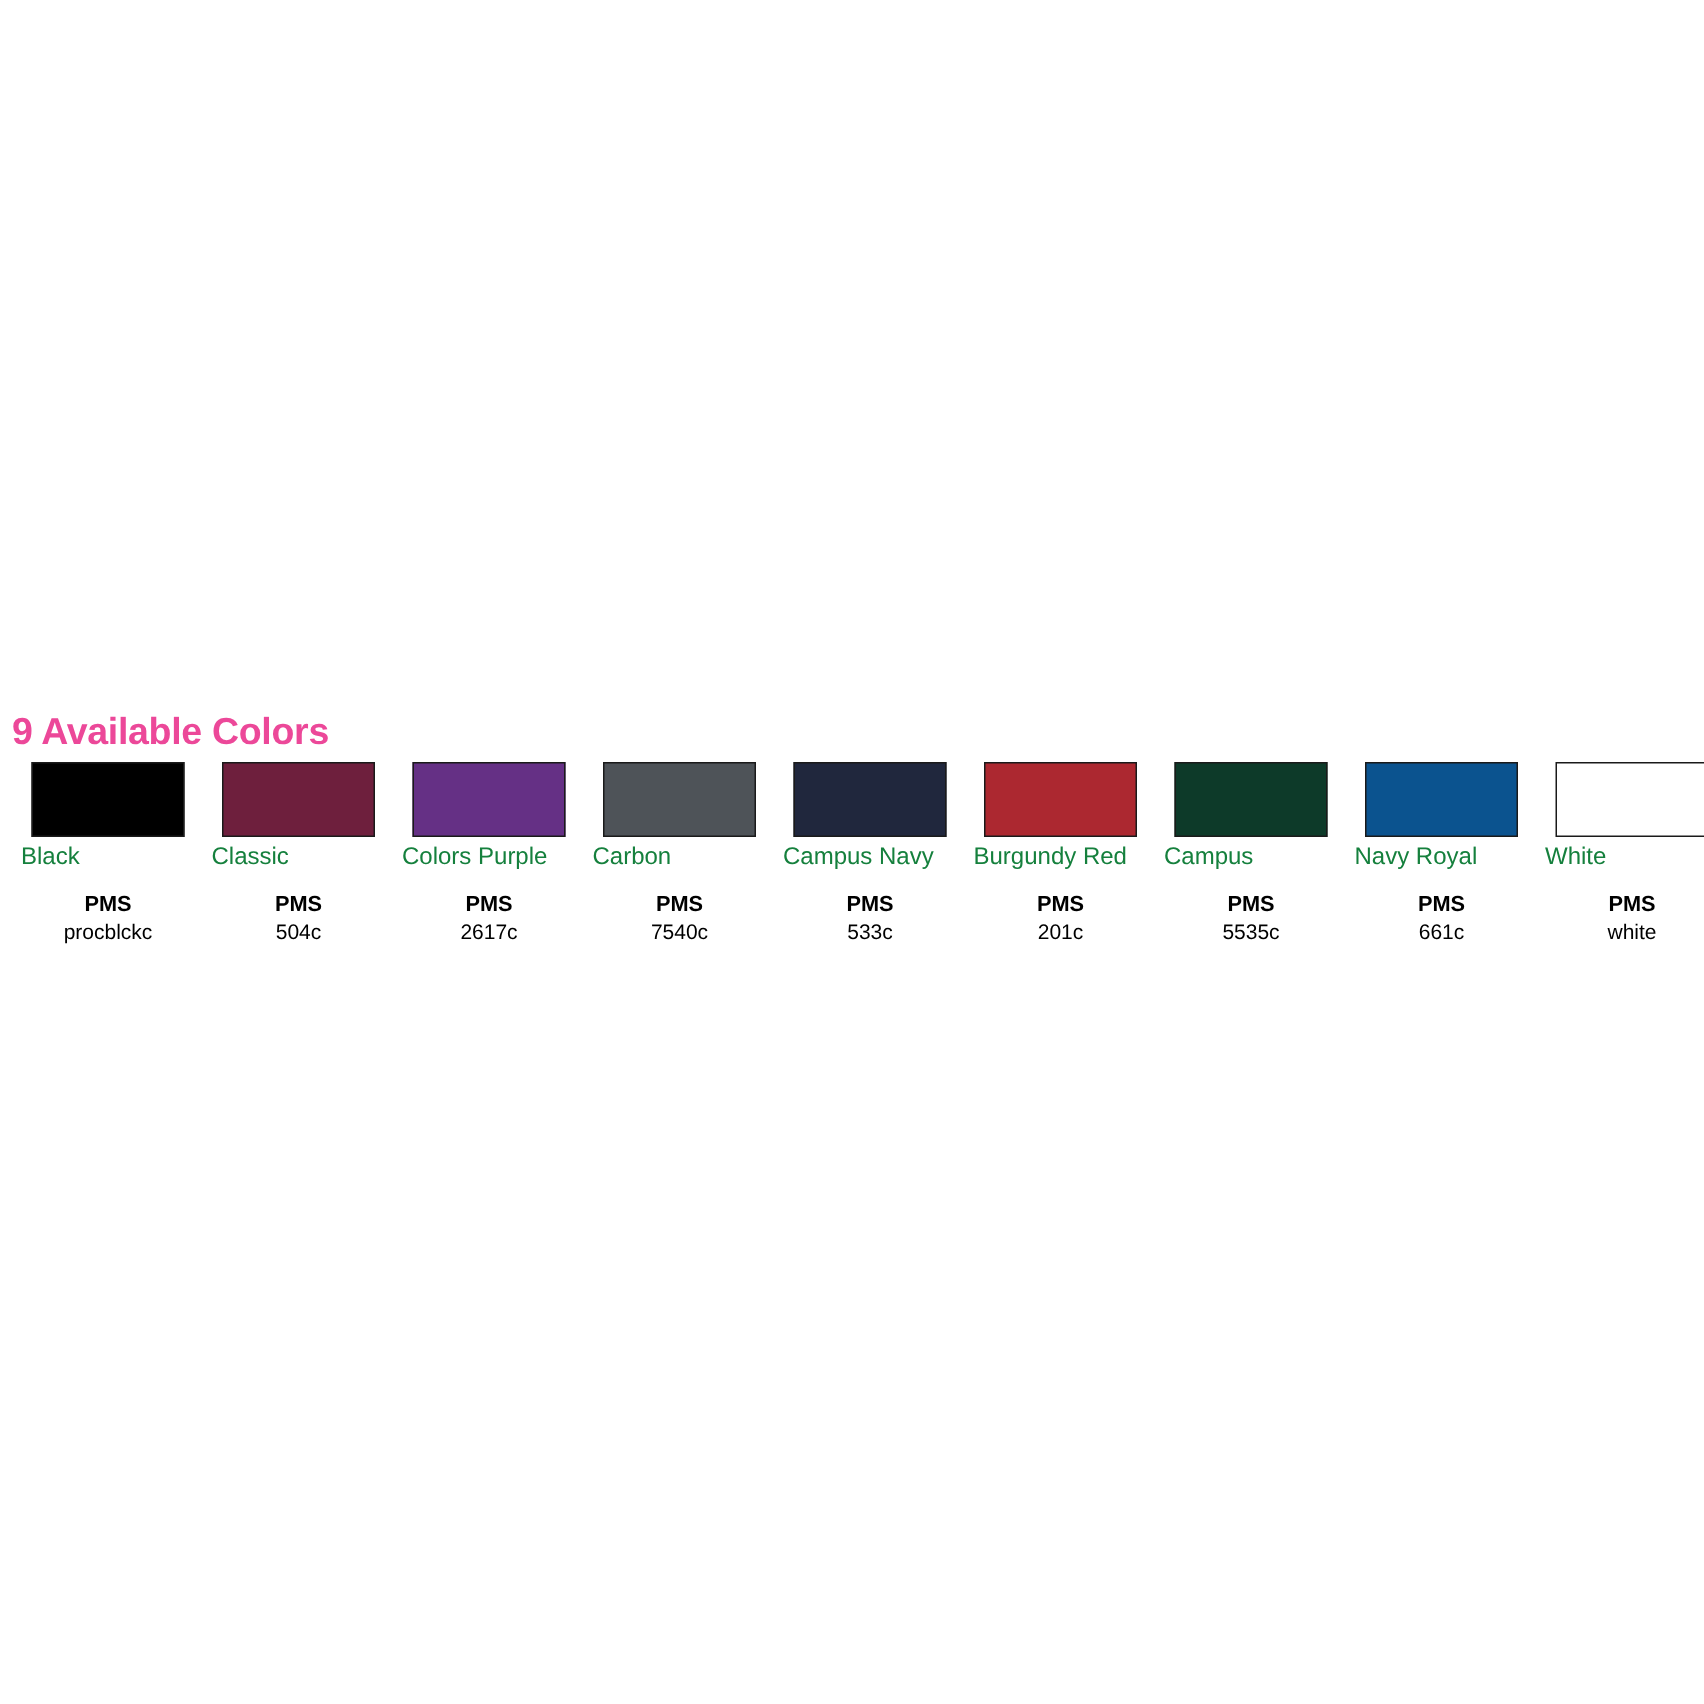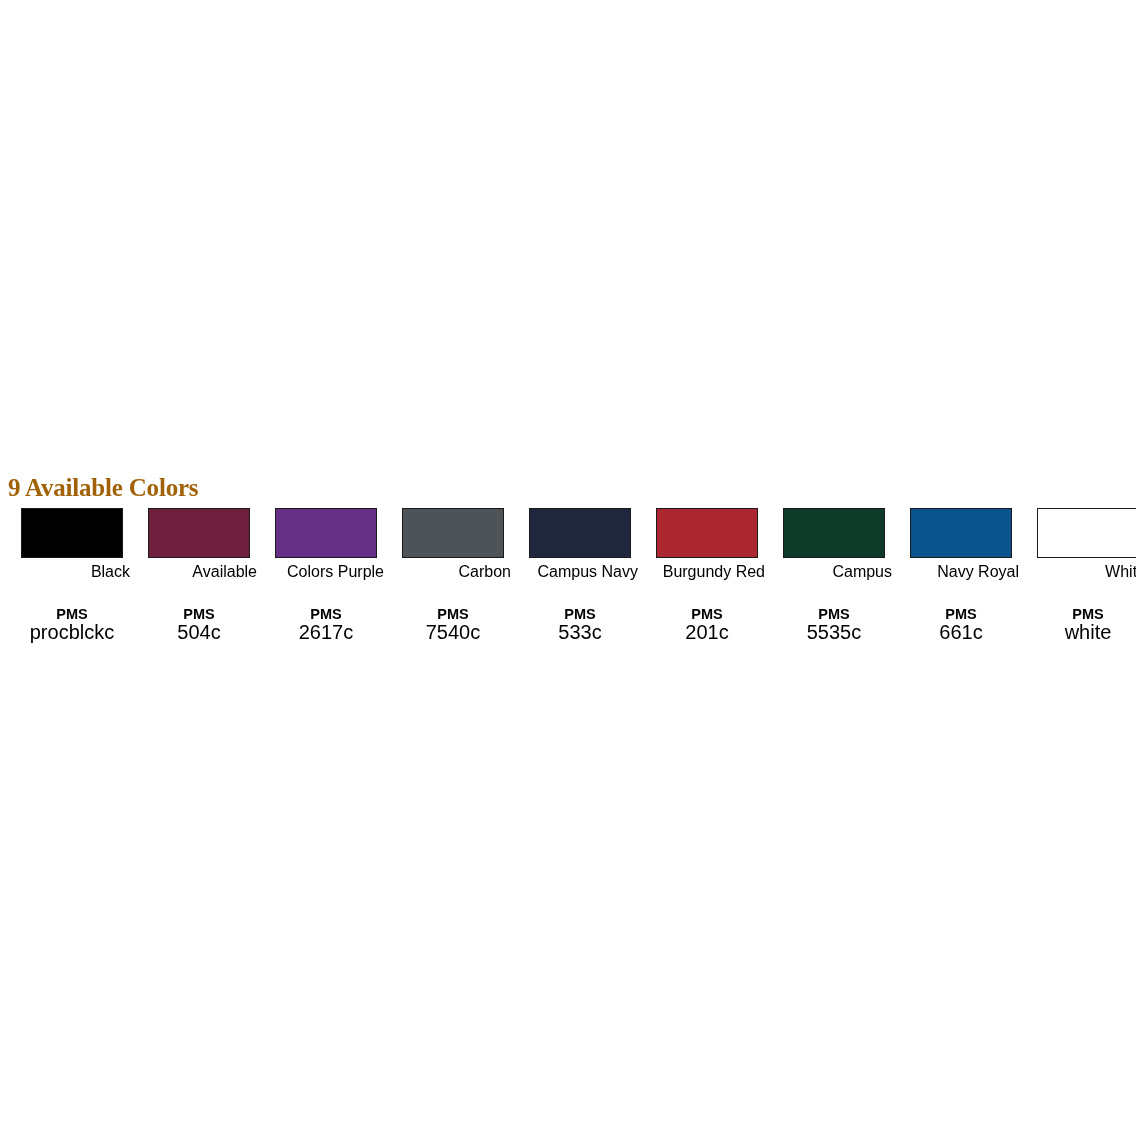--- a/index.html
+++ b/index.html
@@ -22,23 +22,22 @@
     top: 474px;
     width: 1136px;
   }
 
   #chart-title {
     font-size: 25px;
     font-weight: bold;
     line-height: 28px;
     letter-spacing: -0.2px;
     margin: 0 0 6px 8px;
-    color: #a16207;
+    color: #ec4899;
     white-space: nowrap;
-    font-family: Liberation Serif, serif;
   }
 
   #swatch-row {
     display: flex;
     flex-direction: row;
     align-items: flex-start;
     padding-left: 21px;
     box-sizing: border-box;
   }
 
@@ -57,42 +56,42 @@
     width: 102px;
     height: 50px;
     box-sizing: border-box;
     border: 1px solid #1a1a1a;
   }
 
   .swatch-name {
     margin-top: 4px;
     font-size: 16px;
     line-height: 19px;
-    text-align: right;
-    color: #000000;
+    text-align: left;
+    color: #15803d;
     width: 116px;
   }
 
   .pms-block {
-    margin-top: 24px;
+    margin-top: 13px;
     text-align: center;
     width: 116px;
   }
 
   .pms-label {
     display: block;
     font-size: 14.5px;
     font-weight: bold;
     line-height: 18px;
     color: #000000;
   }
 
   .pms-code {
     display: block;
-    font-size: 20px;
+    font-size: 14px;
     line-height: 19px;
     color: #000000;
   }
 </style>
 </head>
 <body>
 
 <div id="color-chart">
 
   <div id="chart-title">9 Available Colors</div>
@@ -103,21 +102,21 @@
       <div class="swatch-chip" style="background-color: rgb(0, 0, 0);"></div>
       <div class="swatch-name">Black</div>
       <div class="pms-block">
         <span class="pms-label">PMS</span>
         <span class="pms-code">procblckc</span>
       </div>
     </div>
 
     <div class="swatch-cell">
       <div class="swatch-chip" style="background-color: rgb(110, 31, 61);"></div>
-      <div class="swatch-name">Available</div>
+      <div class="swatch-name">Classic</div>
       <div class="pms-block">
         <span class="pms-label">PMS</span>
         <span class="pms-code">504c</span>
       </div>
     </div>
 
     <div class="swatch-cell">
       <div class="swatch-chip" style="background-color: rgb(101, 48, 133);"></div>
       <div class="swatch-name">Colors Purple</div>
       <div class="pms-block">

